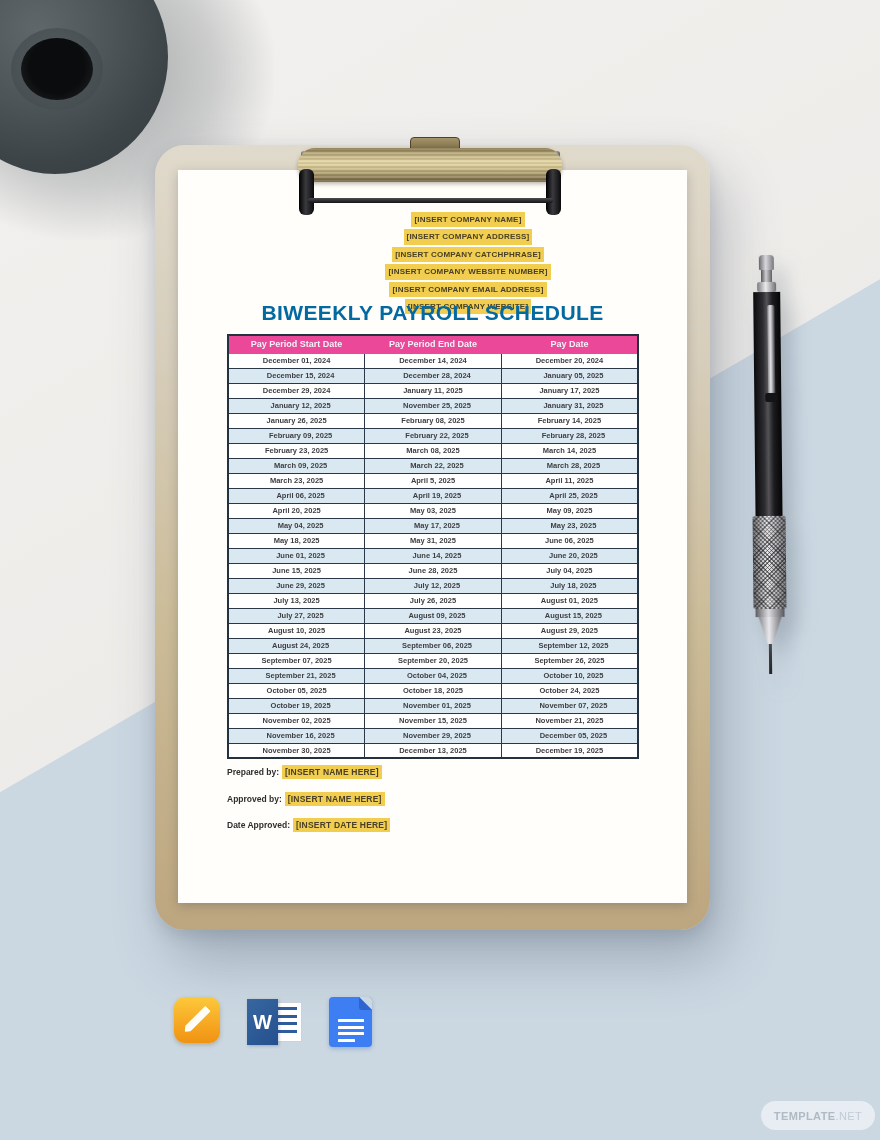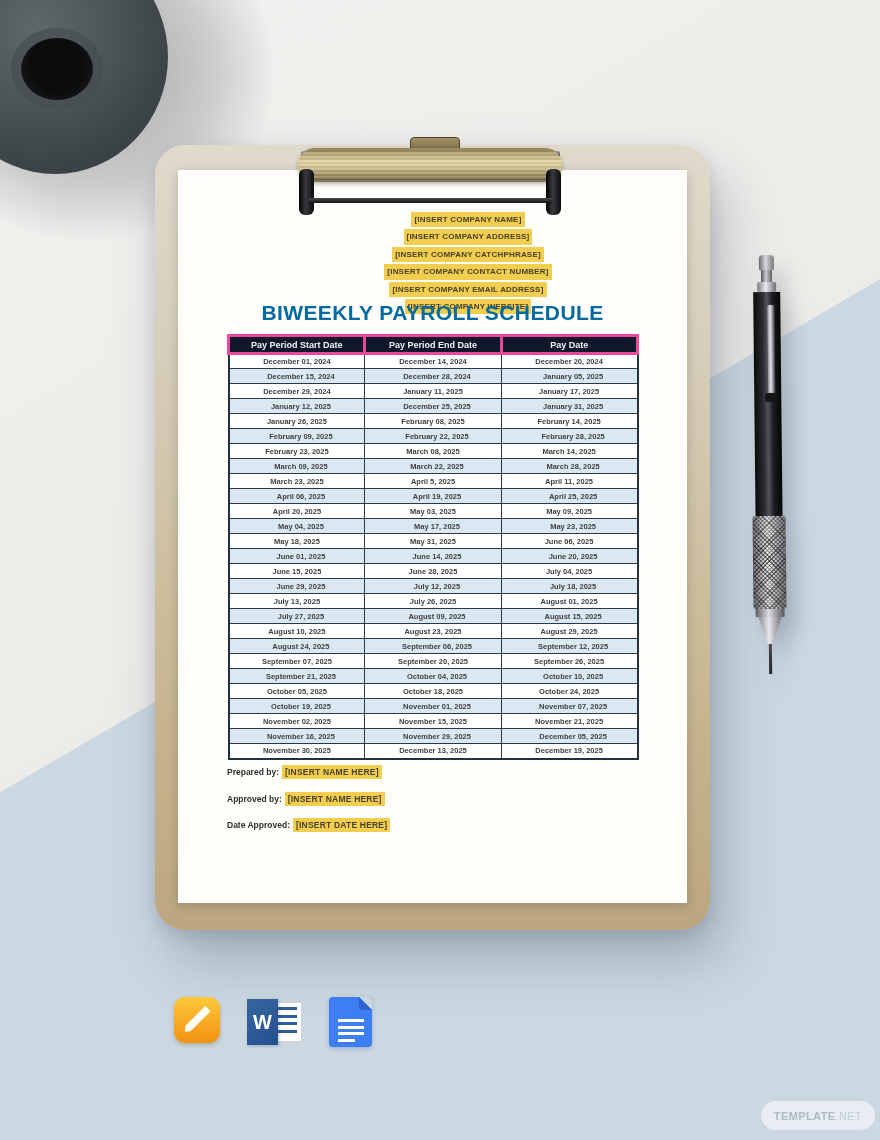--- a/index.html
+++ b/index.html
@@ -75,22 +75,22 @@
     position:absolute; left:178px; top:301px; width:509px; text-align:center;
     font-size:21px; font-weight:800; color:#0369a1; letter-spacing:.4px;
   }
   
   table.payroll {
     position:absolute; left:227px; top:334px; width:412px;
     border-collapse:collapse; table-layout:fixed;
     border:2px solid #24313F;
   }
   table.payroll th {
-    height:18px; background:#0f172a; color:#EDF4F8;
-    font-size:9px; font-weight:700; border:3px solid #ec4899; text-align:center;
+    height:18px; background:#ec4899; color:#EDF4F8;
+    font-size:9px; font-weight:700; border:1px solid #ec4899; text-align:center;
   }
   table.payroll td {
     height:15px; font-size:7.5px; font-weight:600; color:#3E3E42;
     text-align:center; border:1px solid #2A3749; padding:0; background:#FFFFFF;
   }
   table.payroll tr.alt td { background:#D9E8F1;padding-left:8px; }
   
   .signoff { position:absolute; left:227px; top:764px; }
   .signoff-row { margin-bottom:11.5px; line-height:12px; }
   .signoff-label { font-size:8.5px; font-weight:700; color:#2E2E2E; margin-right:3px; }
@@ -178,21 +178,21 @@
   <div class="clip-hook right"></div>
   <div class="clip-bar"></div>
   <div class="wire-post left"></div>
   <div class="wire-post right"></div>
   <div class="wire-bar"></div>
 
   <div class="company-info">
     <div><span class="hl">[INSERT COMPANY NAME]</span></div>
     <div><span class="hl">[INSERT COMPANY ADDRESS]</span></div>
     <div><span class="hl">[INSERT COMPANY CATCHPHRASE]</span></div>
-    <div><span class="hl">[INSERT COMPANY CONTACT NUMBER]</span></div>
+    <div><span class="hl">[INSERT COMPANY WEBSITE NUMBER]</span></div>
     <div><span class="hl">[INSERT COMPANY EMAIL ADDRESS]</span></div>
     <div><span class="hl">[INSERT COMPANY WEBSITE]</span></div>
   </div>
 
   <div class="doc-title">BIWEEKLY PAYROLL SCHEDULE</div>
 
   <table class="payroll">
     <thead>
       <tr>
         <th>Pay Period Start Date</th>
@@ -211,21 +211,21 @@
           <td>December 28, 2024</td>
           <td>January 05, 2025</td>
         </tr>
         <tr>
           <td>December 29, 2024</td>
           <td>January 11, 2025</td>
           <td>January 17, 2025</td>
         </tr>
         <tr class="alt">
           <td>January 12, 2025</td>
-          <td>December 25, 2025</td>
+          <td>November 25, 2025</td>
           <td>January 31, 2025</td>
         </tr>
         <tr>
           <td>January 26, 2025</td>
           <td>February 08, 2025</td>
           <td>February 14, 2025</td>
         </tr>
         <tr class="alt">
           <td>February 09, 2025</td>
           <td>February 22, 2025</td>

